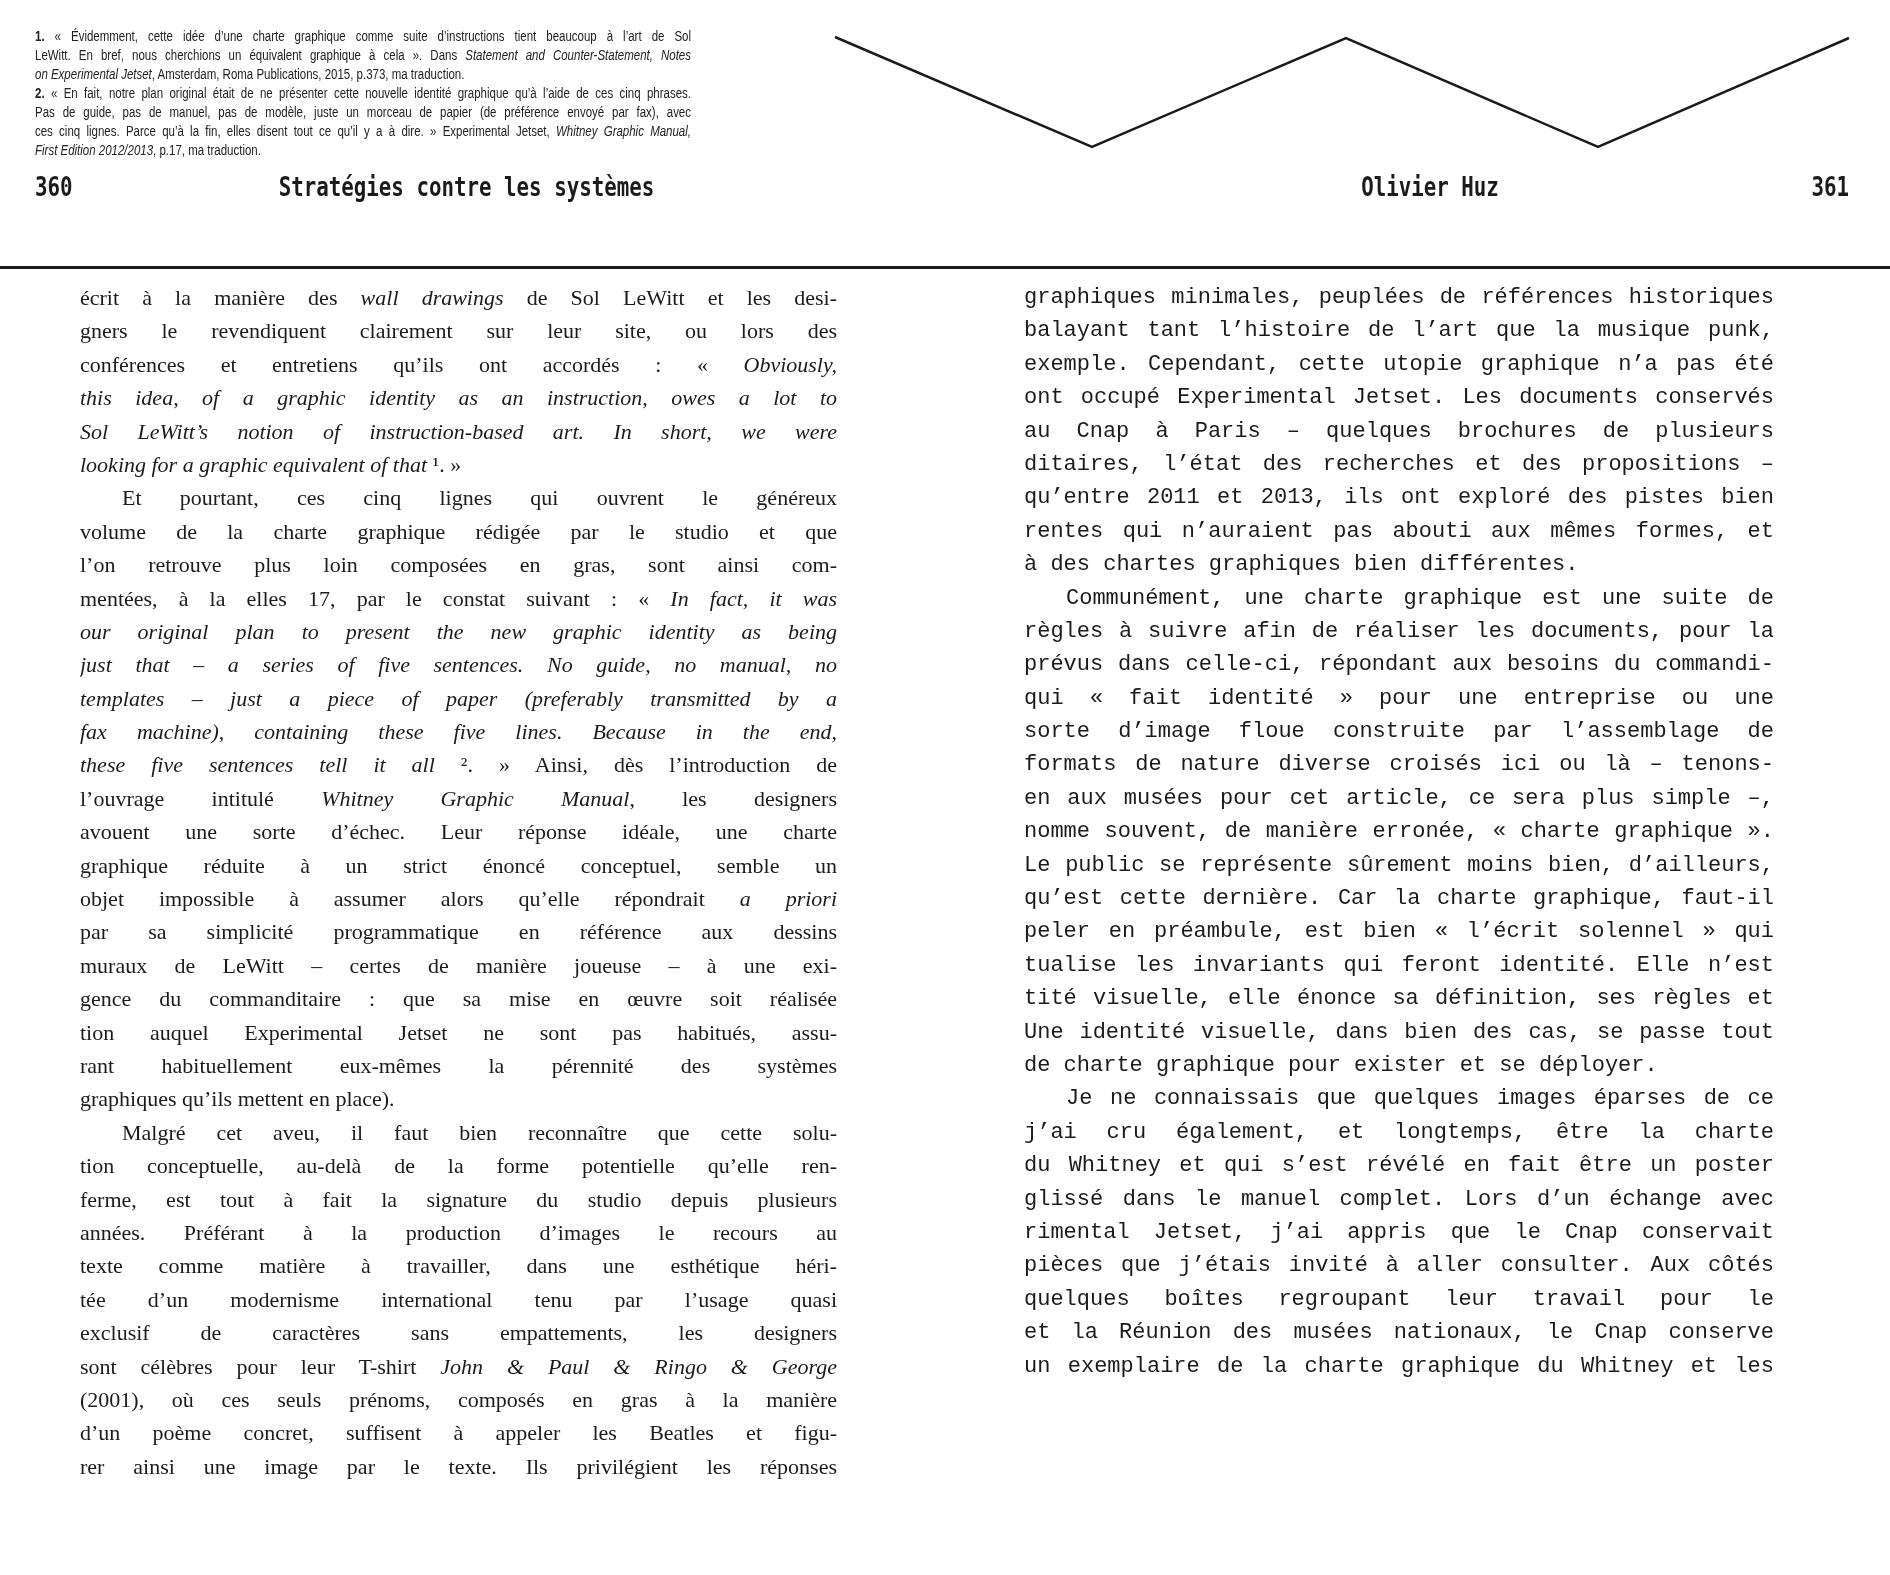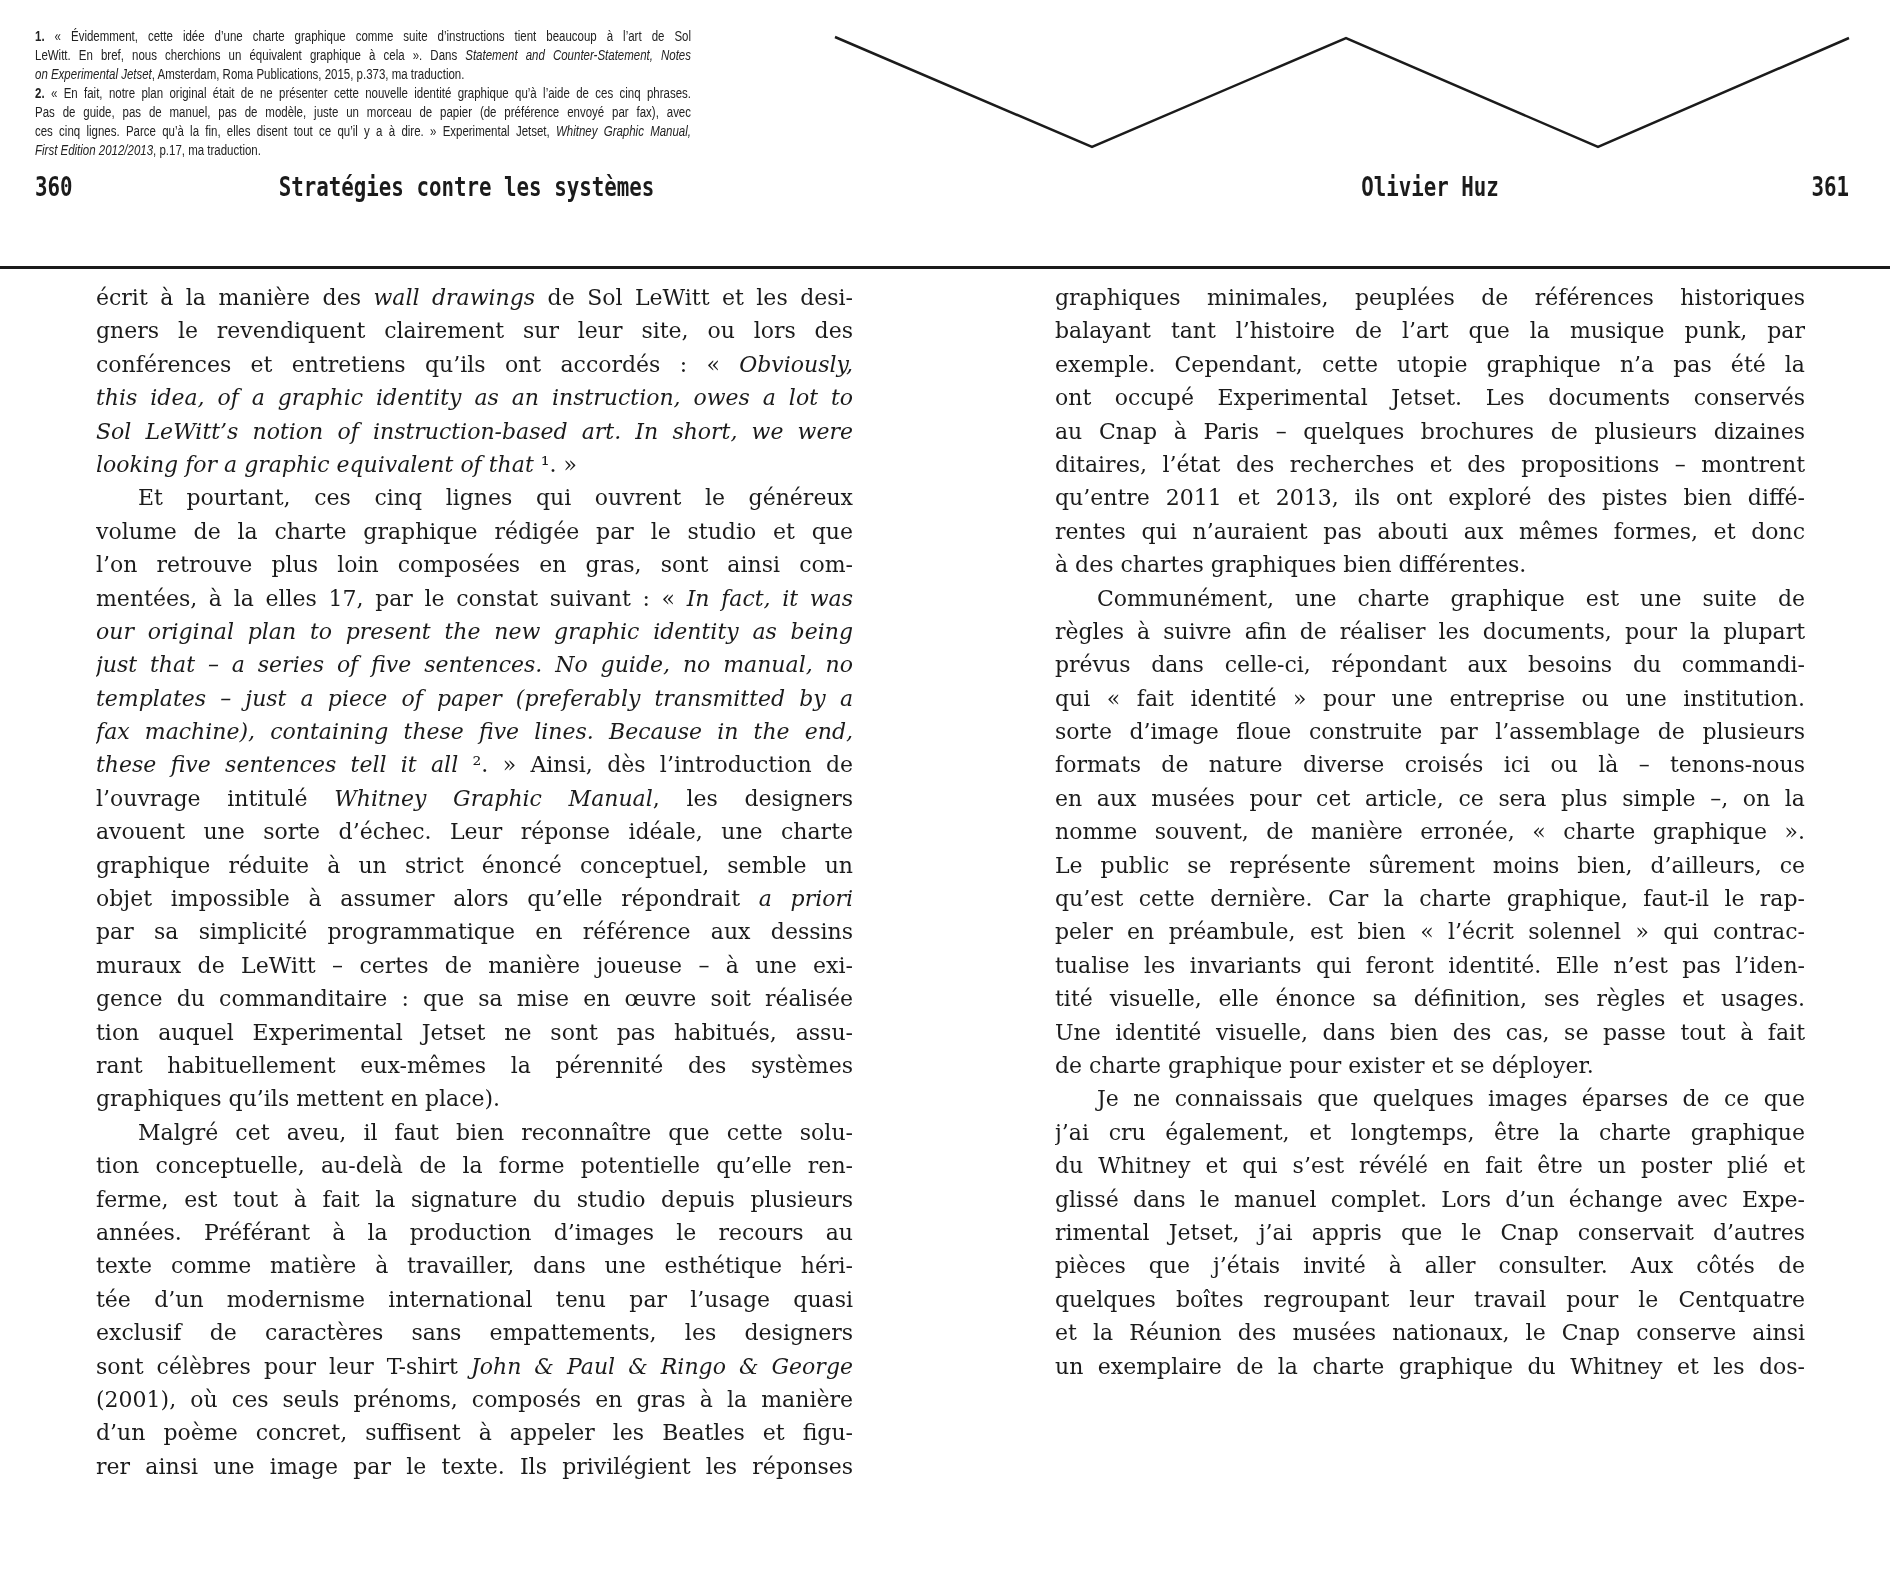--- a/index.html
+++ b/index.html
@@ -40,22 +40,22 @@
   
   .head-rule{position:absolute;left:0;top:266px;width:1890px;height:3px;background:#1b1b1b;}
 
   
   .col{
     position:absolute;top:281px;
     font-family:"DejaVu Serif",serif;
     font-size:22px;line-height:33.4px;color:#1b1b1b;
   }
   .col .tl{height:33.4px;overflow:hidden;}
-  .col-left{left:96px;width:757px;}
-  .col-right{left:1055px;width:750px;}
+  .col-left{left:80px;width:757px;font-family:Liberation Serif, serif;}
+  .col-right{left:1024px;width:750px;font-family:Liberation Mono, monospace;}
 </style>
 </head>
 <body>
 
 <div class="footnotes">
     <div class="tl"><span class="bd">1.</span><span> « Évidemment, cette idée d’une charte graphique comme suite d’instructions tient beaucoup à l’art de Sol</span></div>
     <div class="tl"><span>LeWitt. En bref, nous cherchions un équivalent graphique à cela ». Dans </span><span class="it">Statement and Counter-Statement, Notes</span></div>
     <div class="tl end"><span class="it">on Experimental Jetset</span><span>, Amsterdam, Roma Publications, 2015, p.373, ma traduction.</span></div>
     <div class="tl"><span class="bd">2.</span><span> « En fait, notre plan original était de ne présenter cette nouvelle identité graphique qu’à l’aide de ces cinq phrases.</span></div>
     <div class="tl"><span>Pas de guide, pas de manuel, pas de modèle, juste un morceau de papier (de préférence envoyé par fax), avec</span></div>

